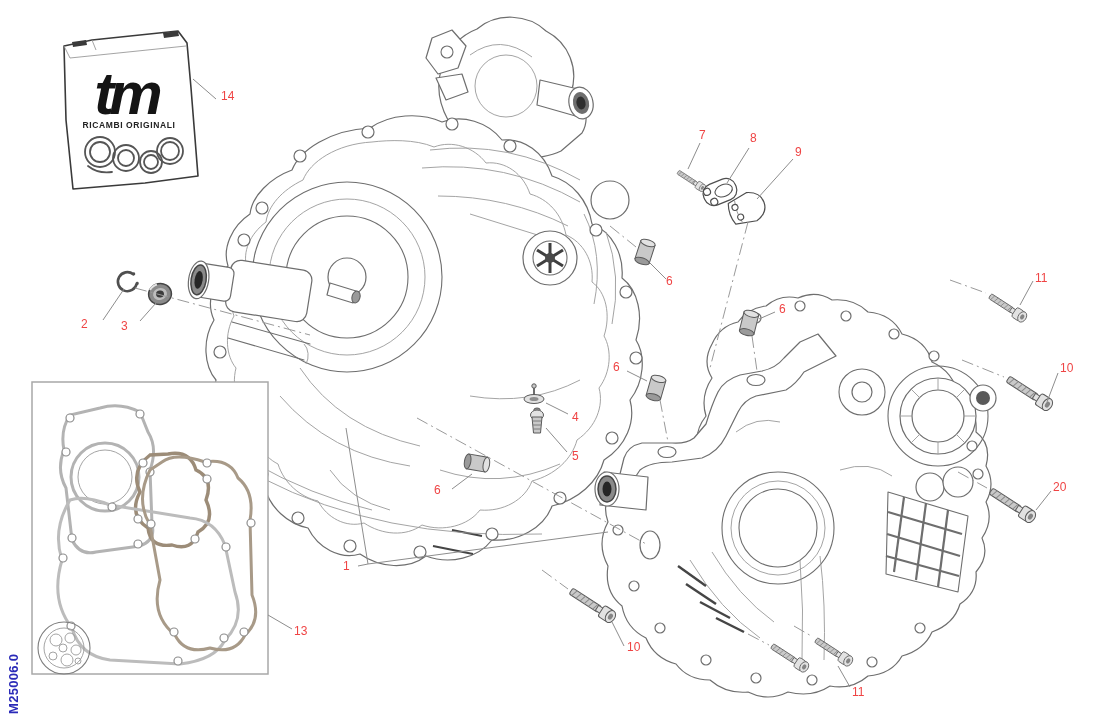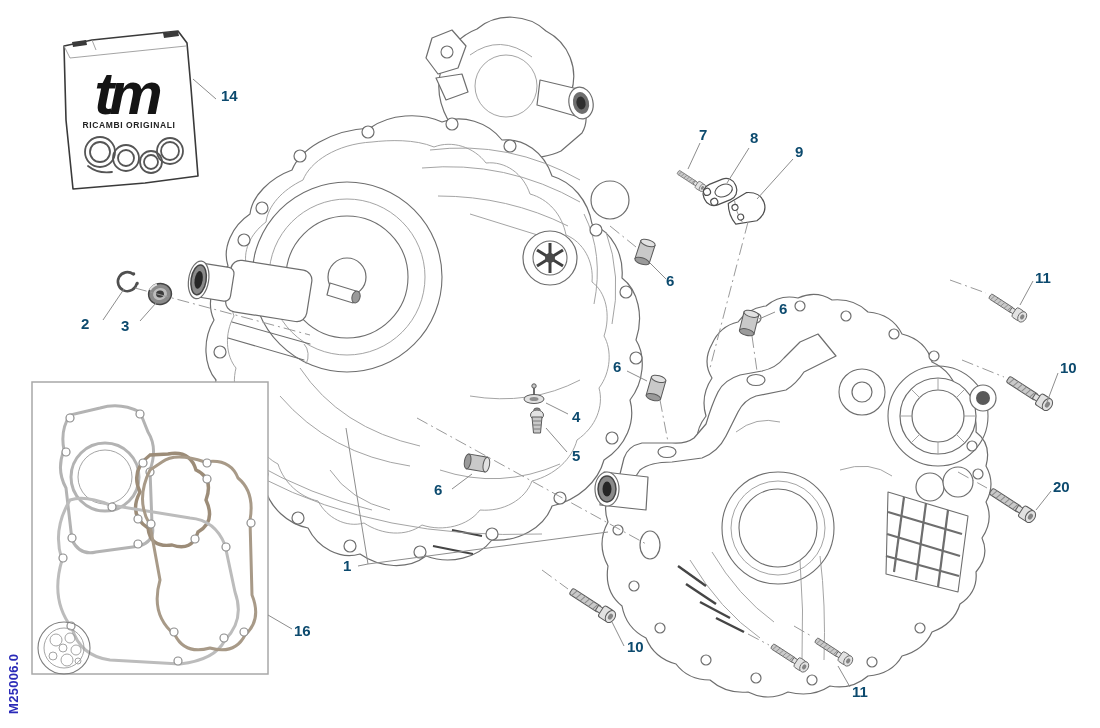--- a/index.html
+++ b/index.html
@@ -8,21 +8,21 @@
   svg{position:absolute;left:0;top:0;}
   .ln{fill:none;stroke:#6e6e6e;stroke-width:1.1;stroke-linecap:round;stroke-linejoin:round;}
   .lnf{fill:#ffffff;stroke:#6e6e6e;stroke-width:1.2;stroke-linejoin:round;}
   .thin{fill:none;stroke:#9a9a9a;stroke-width:0.9;}
   .leader{fill:none;stroke:#8d8d8d;stroke-width:1;}
   .axis{fill:none;stroke:#9a9a9a;stroke-width:1;stroke-dasharray:12 4 2 4;}
   .dark{stroke:#454545;stroke-width:2.2;fill:none;}
   .metal{fill:#c9c9c9;stroke:#5a5a5a;stroke-width:1;}
   .metal-lt{fill:#e2e2e2;stroke:#5a5a5a;stroke-width:1;}
   .metal-dk{fill:#9a9a9a;stroke:#5a5a5a;stroke-width:1;}
-  .callout{position:absolute;font-size:15px;font-weight:700;color:#0c4a6e;line-height:16px;}
+  .callout{position:absolute;font-size:12px;font-weight:400;color:#ef4444;line-height:16px;}
   .code-label{position:absolute;left:6px;top:714px;transform:rotate(-90deg);transform-origin:0 0;
               font-size:13px;font-weight:700;color:#2a2ab8;letter-spacing:0.3px;white-space:nowrap;}
   .gasketA{fill:none;stroke:#b3b3b3;stroke-width:3;}
   .gasketB{fill:none;stroke:#9c8c78;stroke-width:3.4;}
   .gasketC{fill:none;stroke:#bcbcbc;stroke-width:3;}
   .gasketD{fill:none;stroke:#a89a88;stroke-width:3;}
   .hole{fill:#ffffff;stroke:#8d8d8d;stroke-width:1.2;}
 </style>
 </head>
 <body>
@@ -461,18 +461,18 @@
 <div class="callout" style="left:613px;top:359px;">6</div>
 <div class="callout" style="left:434px;top:482px;">6</div>
 <div class="callout" style="left:699px;top:127px;">7</div>
 <div class="callout" style="left:750px;top:130px;">8</div>
 <div class="callout" style="left:795px;top:144px;">9</div>
 <div class="callout" style="left:1060px;top:360px;">10</div>
 <div class="callout" style="left:627px;top:639px;">10</div>
 <div class="callout" style="left:1035px;top:270px;">11</div>
 <div class="callout" style="left:852px;top:684px;">11</div>
 <div class="callout" style="left:1053px;top:479px;">20</div>
-<div class="callout" style="left:294px;top:623px;">16</div>
+<div class="callout" style="left:294px;top:623px;">13</div>
 <div class="callout" style="left:221px;top:88px;">14</div>
 
 <div class="code-label">M25006.0</div>
 
 </div>
 
 </body></html>

